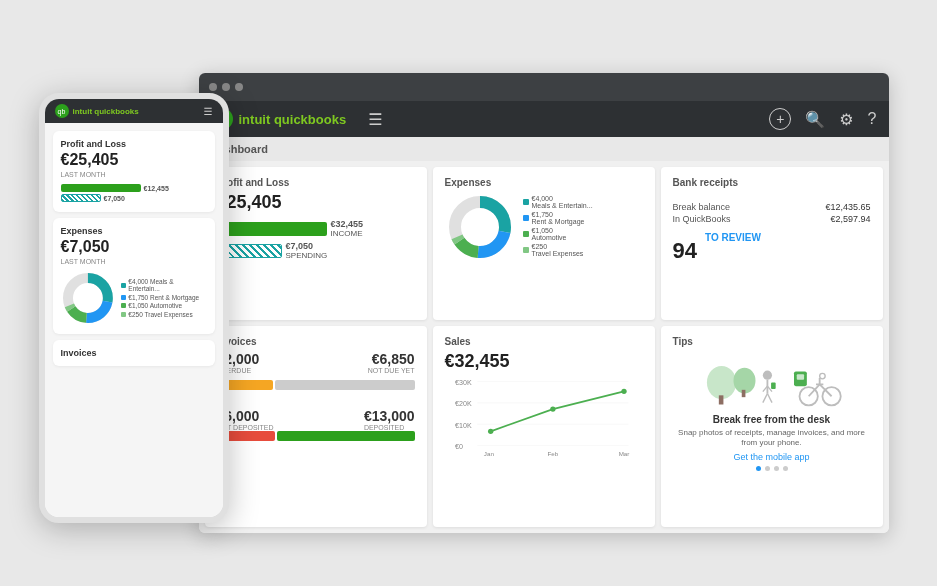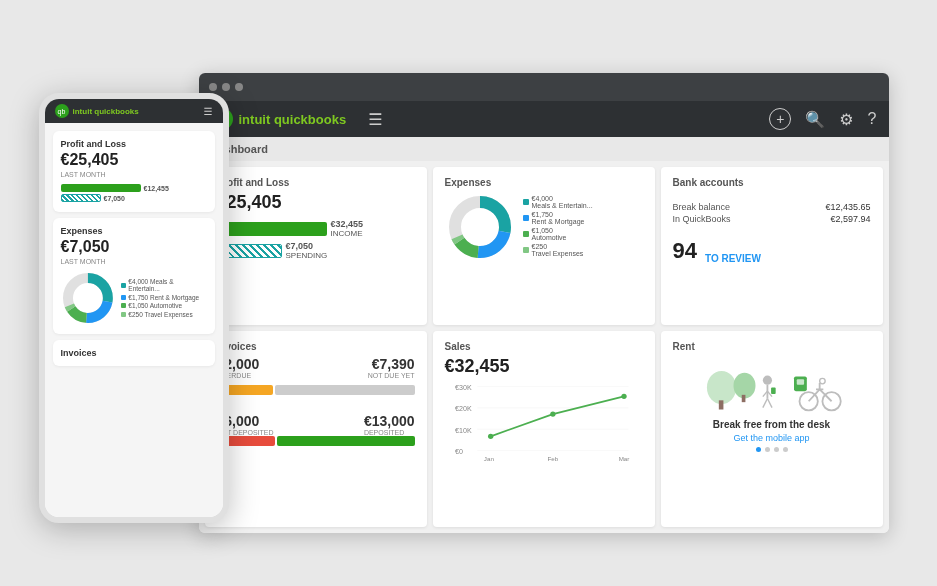--- a/index.html
+++ b/index.html
@@ -555,45 +555,45 @@
               </div>
               <div class="legend-item">
                 <div class="legend-dot" style="background:#81C784"></div>
                 <span>€250<br>Travel Expenses</span>
               </div>
             </div>
           </div>
         </div>
 
         <div class="card">
-          <div class="card-title">Bank accounts</div>
+          <div class="card-title">Bank receipts</div>
           <div style="height:10px"></div>
           <div class="bank-row">
             <span>Break balance</span>
             <span class="val">€12,435.65</span>
           </div>
           <div class="bank-row">
             <span>In QuickBooks</span>
             <span class="val">€2,597.94</span>
           </div>
-          <div style="margin-top:8px; display:flex; align-items:flex-end; gap:4px">
+          <div style="margin-top:8px; display:flex; align-items:flex-start; gap:4px">
             <span class="review-count">94</span>
             <span class="review-label">TO REVIEW</span>
           </div>
         </div>
 
         <div class="card">
           <div class="card-title">Invoices</div>
           <div class="invoice-top">
             <div class="inv-box">
               <div class="inv-amount">€2,000</div>
               <div class="inv-label">OVERDUE</div>
             </div>
             <div class="inv-box" style="text-align:right">
-              <div class="inv-amount">€7,390</div>
+              <div class="inv-amount">€6,850</div>
               <div class="inv-label">NOT DUE YET</div>
             </div>
           </div>
           <div class="inv-bar-row">
             <div class="inv-bar-orange"></div>
             <div class="inv-bar-gray"></div>
           </div>
           <div style="height:8px"></div>
           <div class="invoice-bottom">
             <div class="inv-box">
@@ -634,21 +634,21 @@
               <circle cx="190" cy="15" r="3" fill="#4CAF50"></circle>
 
               <text x="38" y="88" font-size="7" fill="#888" text-anchor="middle">Jan</text>
               <text x="110" y="88" font-size="7" fill="#888" text-anchor="middle">Feb</text>
               <text x="190" y="88" font-size="7" fill="#888" text-anchor="middle">Mar</text>
             </svg>
           </div>
         </div>
 
         <div class="card">
-          <div class="card-title">Rent</div>
+          <div class="card-title">Tips</div>
           <div class="tips-content">
 
             <svg viewBox="0 0 160 60" style="width:100%;height:55px;margin-bottom:4px">
 
               <ellipse cx="25" cy="30" rx="16" ry="18" fill="#c8e6c9"></ellipse>
               <rect x="22" y="44" width="5" height="10" fill="#8d6e63"></rect>
 
               <ellipse cx="50" cy="28" rx="12" ry="14" fill="#a5d6a7"></ellipse>
               <rect x="47" y="38" width="4" height="8" fill="#8d6e63"></rect>
 
@@ -666,20 +666,21 @@
               <line x1="120" y1="45" x2="132" y2="32" stroke="#bdbdbd" stroke-width="2"></line>
               <line x1="132" y1="32" x2="145" y2="45" stroke="#bdbdbd" stroke-width="2"></line>
               <line x1="128" y1="32" x2="136" y2="32" stroke="#bdbdbd" stroke-width="2"></line>
               <line x1="132" y1="25" x2="132" y2="32" stroke="#bdbdbd" stroke-width="2"></line>
               <circle cx="135" cy="23" r="3" fill="none" stroke="#bdbdbd" stroke-width="1.5"></circle>
 
               <rect x="104" y="18" width="14" height="16" rx="2" fill="#4CAF50"></rect>
               <rect x="107" y="21" width="8" height="6" rx="1" fill="white" opacity="0.7"></rect>
             </svg>
             <div class="tips-title">Break free from the desk</div>
+            <div class="tips-text">Snap photos of receipts, manage invoices, and more from your phone.</div>
             <div class="tips-link">Get the mobile app</div>
             <div class="tips-dots">
               <div class="tip-dot active"></div>
               <div class="tip-dot"></div>
               <div class="tip-dot"></div>
               <div class="tip-dot"></div>
             </div>
           </div>
         </div>
 

